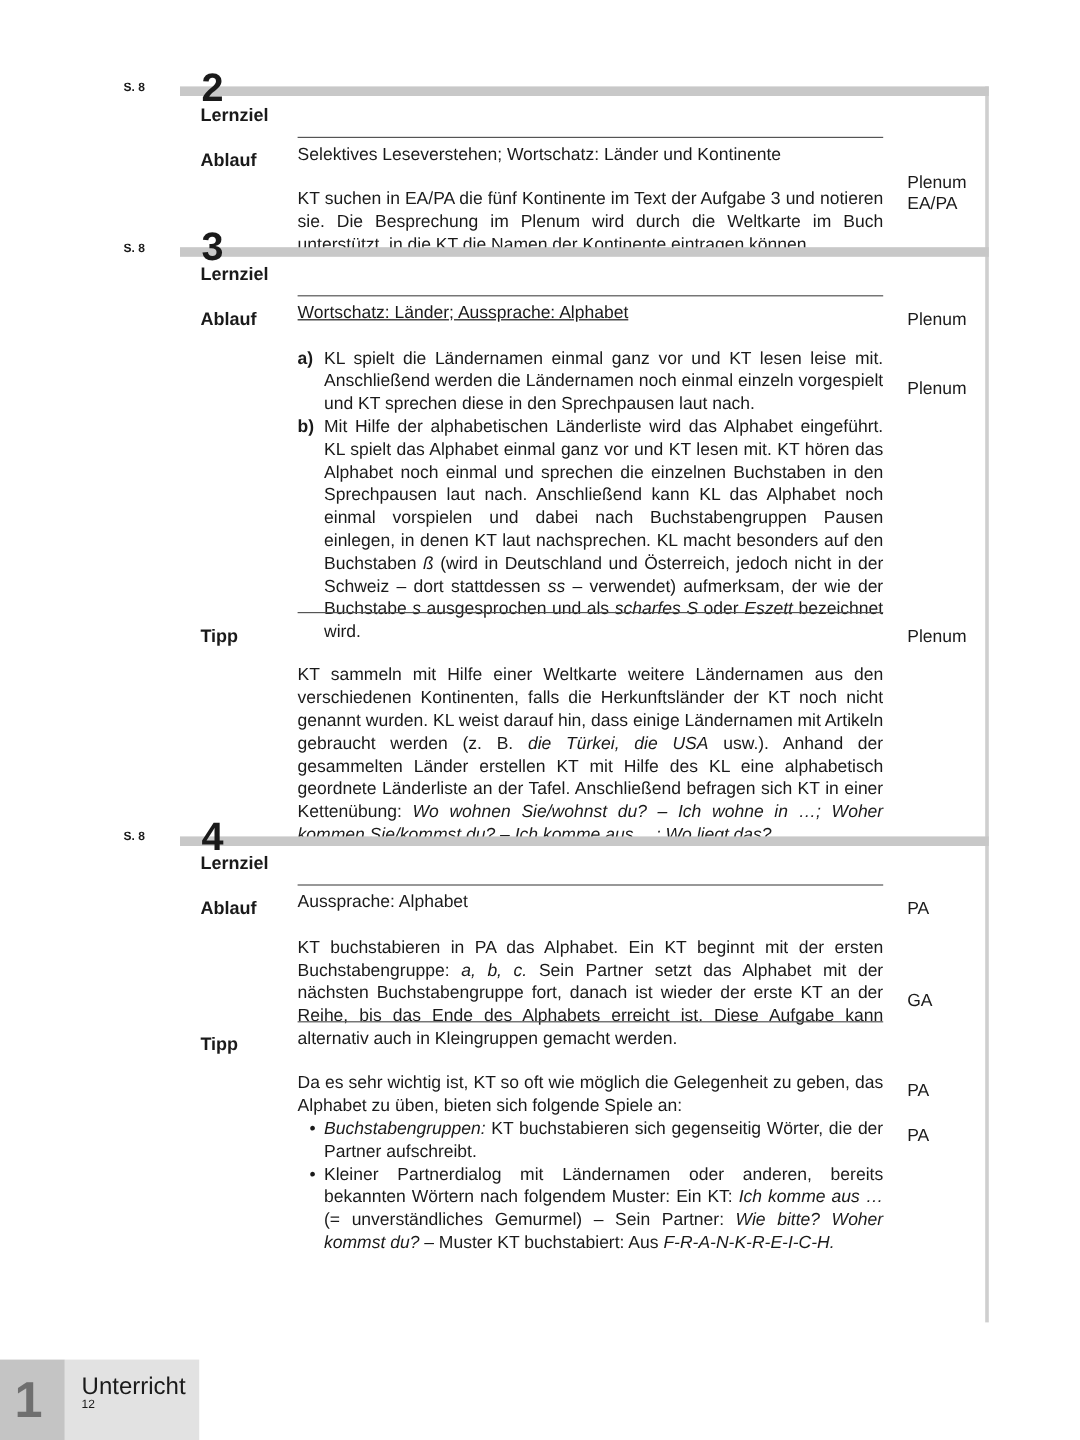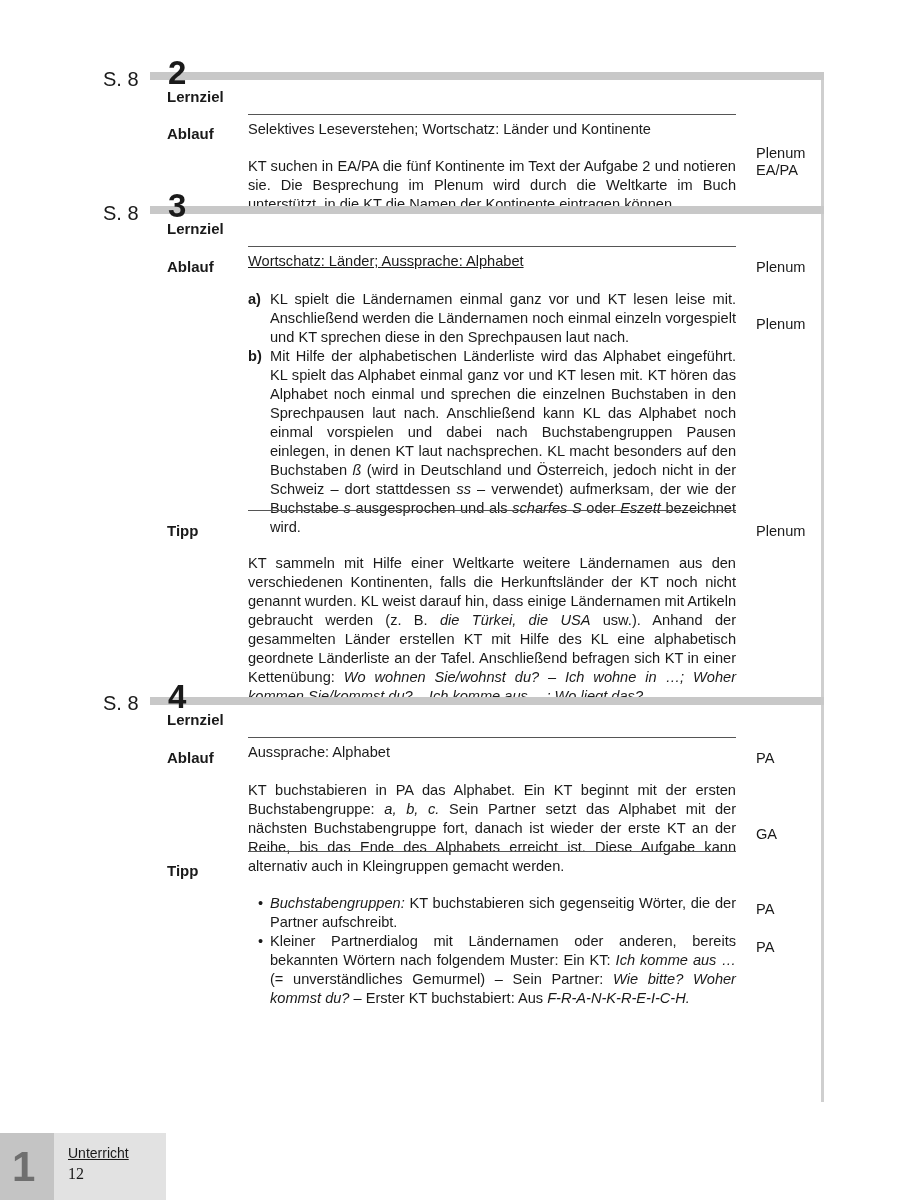--- a/index.html
+++ b/index.html
@@ -1,56 +1,56 @@
 <!DOCTYPE html>
 <html><head>
 <meta charset="utf-8">
 <style>
   * { box-sizing: border-box; margin: 0; padding: 0; }
   html, body { width: 900px; height: 1200px; background: #ffffff; overflow: hidden; }
   body { position: relative; font-family: "Liberation Sans", sans-serif; color: #1a1a1a; font-size: 14.6px; }
 
   .right-rule { position: absolute; left: 821px; top: 72px; width: 3px; height: 1030px; background: #cfcfcf; }
-  .page-ref { position: absolute; left: 103px; font-weight: normal; font-size: 20px; }
+  .page-ref { position: absolute; left: 103px; font-weight: bold; font-size: 10px; }
   .task-bar { position: absolute; left: 150px; width: 674px; height: 8px; background: #c8c8c8; }
   .task-num { position: absolute; left: 168px; font-weight: bold; font-size: 33px; line-height: 30px; letter-spacing: -1px; }
   .label { position: absolute; left: 167px; font-weight: bold; font-size: 15px; }
   .body-text { position: absolute; left: 248px; width: 488px; line-height: 19px; text-align: justify; margin-top: 32px; }
   .side { position: absolute; left: 756px; line-height: 19px; }
   .sep { position: absolute; left: 248px; width: 488px; height: 1px; background: #555; }
 
   .sub { position: relative; padding-left: 22px; }
   .sub .mark { position: absolute; left: 0; top: 0; font-weight: bold; }
   .bullet { position: relative; padding-left: 22px; }
   .bullet .dot { position: absolute; left: 10px; top: 0; }
   .para { margin-bottom: 0; }
   i, .it { font-style: italic; }
 
   .footer-num { position: absolute; left: 0; top: 1133px; width: 54px; height: 67px; background: #c4c4c4; }
   .footer-num span { position: absolute; left: 12px; top: 14px; font-size: 42px; font-weight: bold; color: #6f6f6f; line-height: 40px; }
   .footer-box { position: absolute; left: 54px; top: 1133px; width: 112px; height: 67px; background: #e2e2e2; }
-  .footer-box .t1 { position: absolute; left: 14px; top: 12px; font-size: 14px; text-decoration: underline; }
-  .footer-box .t2 { position: absolute; left: 14px; top: 32px; font-size: 16px; font-family: Liberation Serif, serif; }
+  .footer-box .t1 { position: absolute; left: 14px; top: 12px; font-size: 20px; }
+  .footer-box .t2 { position: absolute; left: 14px; top: 32px; font-size: 10px; }
 </style>
 </head>
 <body>
 
 <div class="right-rule"></div>
 
 <div>
   <div class="page-ref" style="top:68px;">S. 8</div>
   <div class="task-bar" style="top:72px;"></div>
   <div class="task-num" style="top:58px;">2</div>
 
   <div class="label" style="top:88px;">Lernziel</div>
   <div class="body-text" style="top:88px;">Selektives Leseverstehen; Wortschatz: Länder und Kontinente</div>
   <div class="sep" style="top:114px;"></div>
 
   <div class="label" style="top:125px;">Ablauf</div>
-  <div class="body-text" style="top:125px;">KT suchen in EA/PA die fünf Kontinente im Text der Aufgabe 2 und notieren sie. Die Besprechung im Plenum wird durch die Weltkarte im Buch unterstützt, in die KT die Namen der Kontinente eintragen können.</div>
+  <div class="body-text" style="top:125px;">KT suchen in EA/PA die fünf Kontinente im Text der Aufgabe 3 und notieren sie. Die Besprechung im Plenum wird durch die Weltkarte im Buch unterstützt, in die KT die Namen der Kontinente eintragen können.</div>
   <div class="side" style="top:125px;margin-top:36px;">EA/PA</div>
   <div class="side" style="top:144px;">Plenum</div>
 </div>
 
 <div>
   <div class="page-ref" style="top:202px;">S. 8</div>
   <div class="task-bar" style="top:206px;"></div>
   <div class="task-num" style="top:191px;">3</div>
 
   <div class="label" style="top:220px;">Lernziel</div>
@@ -87,27 +87,28 @@
   <div class="sep" style="top:737px;"></div>
 
   <div class="label" style="top:749px;">Ablauf</div>
   <div class="body-text" style="top:749px;"><span>KT buchstabieren in PA das Alphabet. Ein KT beginnt mit der ersten Buchstabengruppe: </span><i>a, b, c.</i><span> Sein Partner setzt das Alphabet mit der nächsten Buchstabengruppe fort, danach ist wieder der erste KT an der Reihe, bis das Ende des Alphabets erreicht ist. Diese Aufgabe kann alternativ auch in Kleingruppen gemacht werden.</span></div>
   <div class="side" style="top:749px;">PA</div>
   <div class="side" style="top:825px;">GA</div>
   <div class="sep" style="top:851px;"></div>
 
   <div class="label" style="top:862px;">Tipp</div>
   <div class="body-text" style="top:862px;">
+    <div class="para">Da es sehr wichtig ist, KT so oft wie möglich die Gelegenheit zu geben, das Alphabet zu üben, bieten sich folgende Spiele an:</div>
     <div class="bullet">
       <span class="dot">•</span>
       <i>Buchstabengruppen:</i><span> KT buchstabieren sich gegenseitig Wörter, die der Partner aufschreibt.</span>
     </div>
     <div class="bullet">
       <span class="dot">•</span>
-      <span>Kleiner Partnerdialog mit Ländernamen oder anderen, bereits bekannten Wörtern nach folgendem Muster: Ein KT: </span><i>Ich komme aus …</i><span> (= unverständliches Gemurmel) – Sein Partner: </span><i>Wie bitte? Woher kommst du?</i><span> – Erster KT buchstabiert: Aus </span><i>F-R-A-N-K-R-E-I-C-H.</i>
+      <span>Kleiner Partnerdialog mit Ländernamen oder anderen, bereits bekannten Wörtern nach folgendem Muster: Ein KT: </span><i>Ich komme aus …</i><span> (= unverständliches Gemurmel) – Sein Partner: </span><i>Wie bitte? Woher kommst du?</i><span> – Muster KT buchstabiert: Aus </span><i>F-R-A-N-K-R-E-I-C-H.</i>
     </div>
   </div>
   <div class="side" style="top:900px;">PA</div>
   <div class="side" style="top:938px;">PA</div>
 </div>
 
 <div class="footer-num">
   <span>1</span>
 </div>
 <div class="footer-box">

